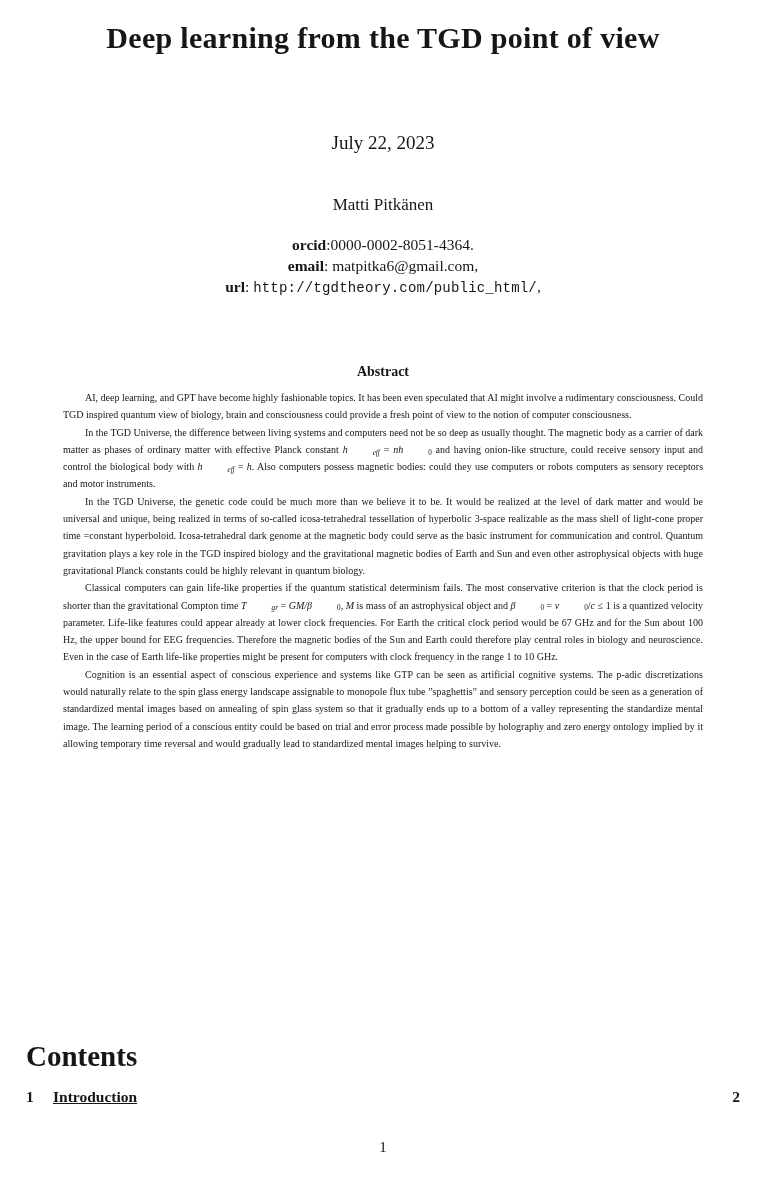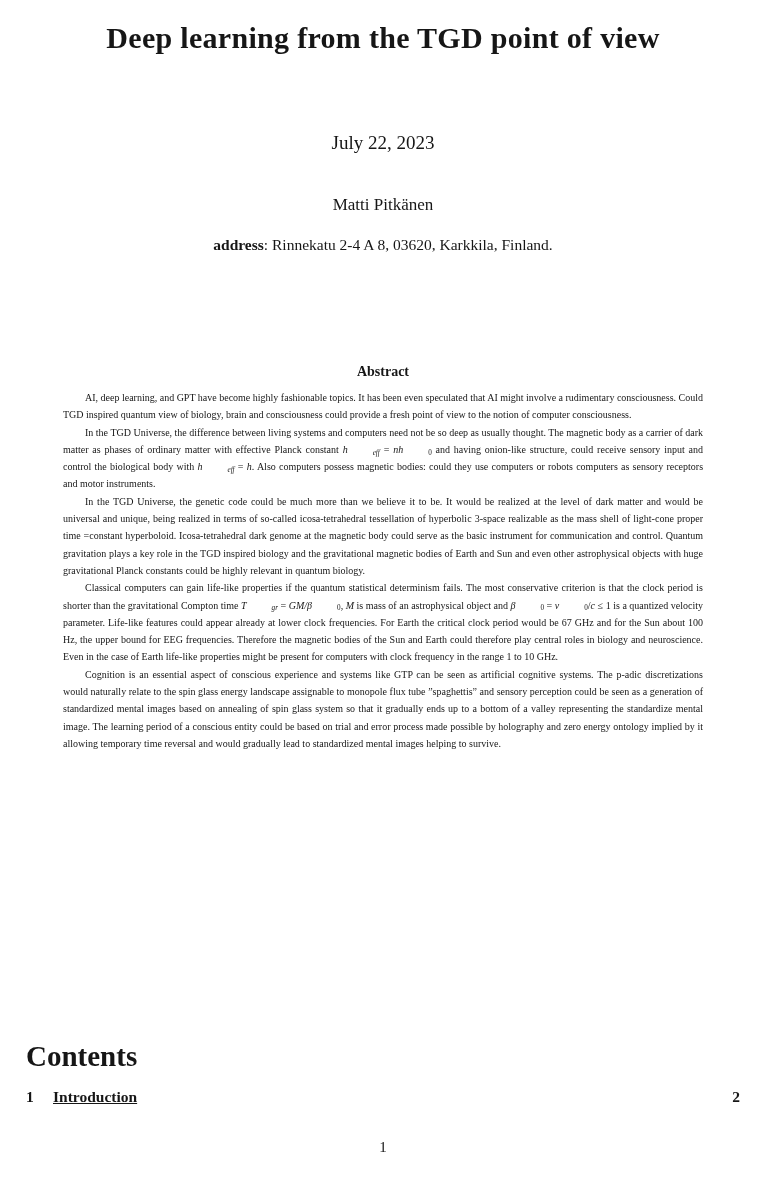--- a/index.html
+++ b/index.html
@@ -87,21 +87,23 @@
 </head>
 <body>
 
 <div class="abs centered title">Deep learning from the TGD point of view</div>
 
 <div class="abs centered date">July 22, 2023</div>
 
 <div class="abs centered author">Matti Pitkänen</div>
 
 <div class="abs centered contact">
-  <div><span class="lbl">address</span><span>: Rinnekatu 2-4 A 8, 03620, Karkkila, Finland.</span></div>
+  <div><span class="lbl">orcid</span><span>:0000-0002-8051-4364.</span></div>
+  <div><span class="lbl">email</span><span>: matpitka6@gmail.com,</span></div>
+  <div><span class="lbl">url</span><span>: </span><span class="mono">http://tgdtheory.com/public_html/</span><span>,</span></div>
 </div>
 
 <div class="abs centered abstract-heading">Abstract</div>
 
 <div class="abs abstract-body">
   <p>AI, deep learning, and GPT have become highly fashionable topics.  It has been even speculated that AI might involve a rudimentary consciousness. Could TGD inspired quantum view of biology, brain and consciousness could provide a fresh point of view to the notion of computer consciousness.</p>
   <p>In the TGD Universe, the difference between living systems and computers need not be so deep as usually thought.  The magnetic body as a carrier of dark matter as phases of ordinary matter with effective Planck constant <i>h</i><sub><i>eff</i></sub> = <i>nh</i><sub>0</sub> and having onion-like structure, could receive sensory input and control the biological body with <i>h</i><sub><i>eff</i></sub> = <i>h</i>.  Also computers possess magnetic bodies: could they use computers or robots computers as sensory receptors and motor instruments.</p>
   <p>In the TGD Universe, the genetic code could be much more than we believe it to be.  It would be realized at the level of dark matter and would be universal and unique, being realized in terms of so-called icosa-tetrahedral tessellation of hyperbolic 3-space realizable as the mass shell of light-cone proper time =constant hyperboloid.  Icosa-tetrahedral dark genome at the magnetic body could serve as the basic instrument for communication and control.  Quantum gravitation plays a key role in the TGD inspired biology and the gravitational magnetic bodies of Earth and Sun and even other astrophysical objects with huge gravitational Planck constants could be highly relevant in quantum biology.</p>
   <p>Classical computers can gain life-like properties if the quantum statistical determinism fails.  The most conservative criterion is that the clock period is shorter than the gravitational Compton time <i>T</i><sub><i>gr</i></sub> = <i>GM/β</i><sub>0</sub>, <i>M</i> is mass of an astrophysical object and <i>β</i><sub>0</sub> = <i>v</i><sub>0</sub>/<i>c</i> ≤ 1 is a quantized velocity parameter.  Life-like features could appear already at lower clock frequencies.  For Earth the critical clock period would be 67 GHz and for the Sun about 100 Hz, the upper bound for EEG frequencies.  Therefore the magnetic bodies of the Sun and Earth could therefore play central roles in biology and neuroscience.  Even in the case of Earth life-like properties might be present for computers with clock frequency in the range 1 to 10 GHz.</p>
   <p>Cognition is an essential aspect of conscious experience and systems like GTP can be seen as artificial cognitive systems.  The p-adic discretizations would naturally relate to the spin glass energy landscape assignable to monopole flux tube ”spaghettis” and sensory perception could be seen as a generation of standardized mental images based on annealing of spin glass system so that it gradually ends up to a bottom of a valley representing the standardize mental image.  The learning period of a conscious entity could be based on trial and error process made possible by holography and zero energy ontology implied by it allowing temporary time reversal and would gradually lead to standardized mental images helping to survive.</p>

